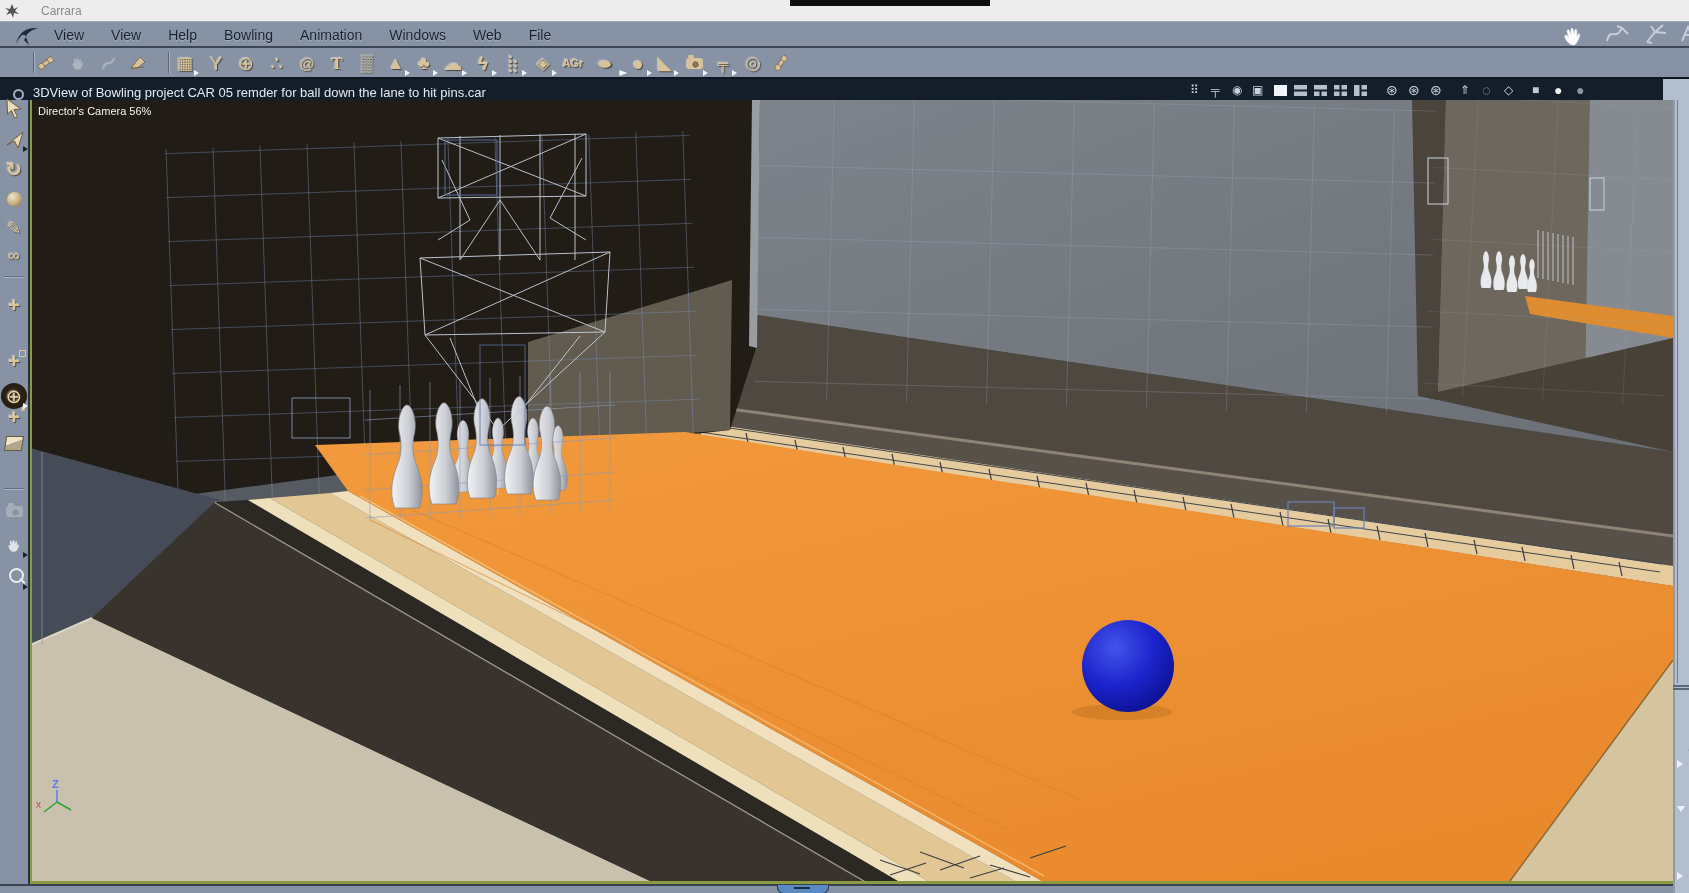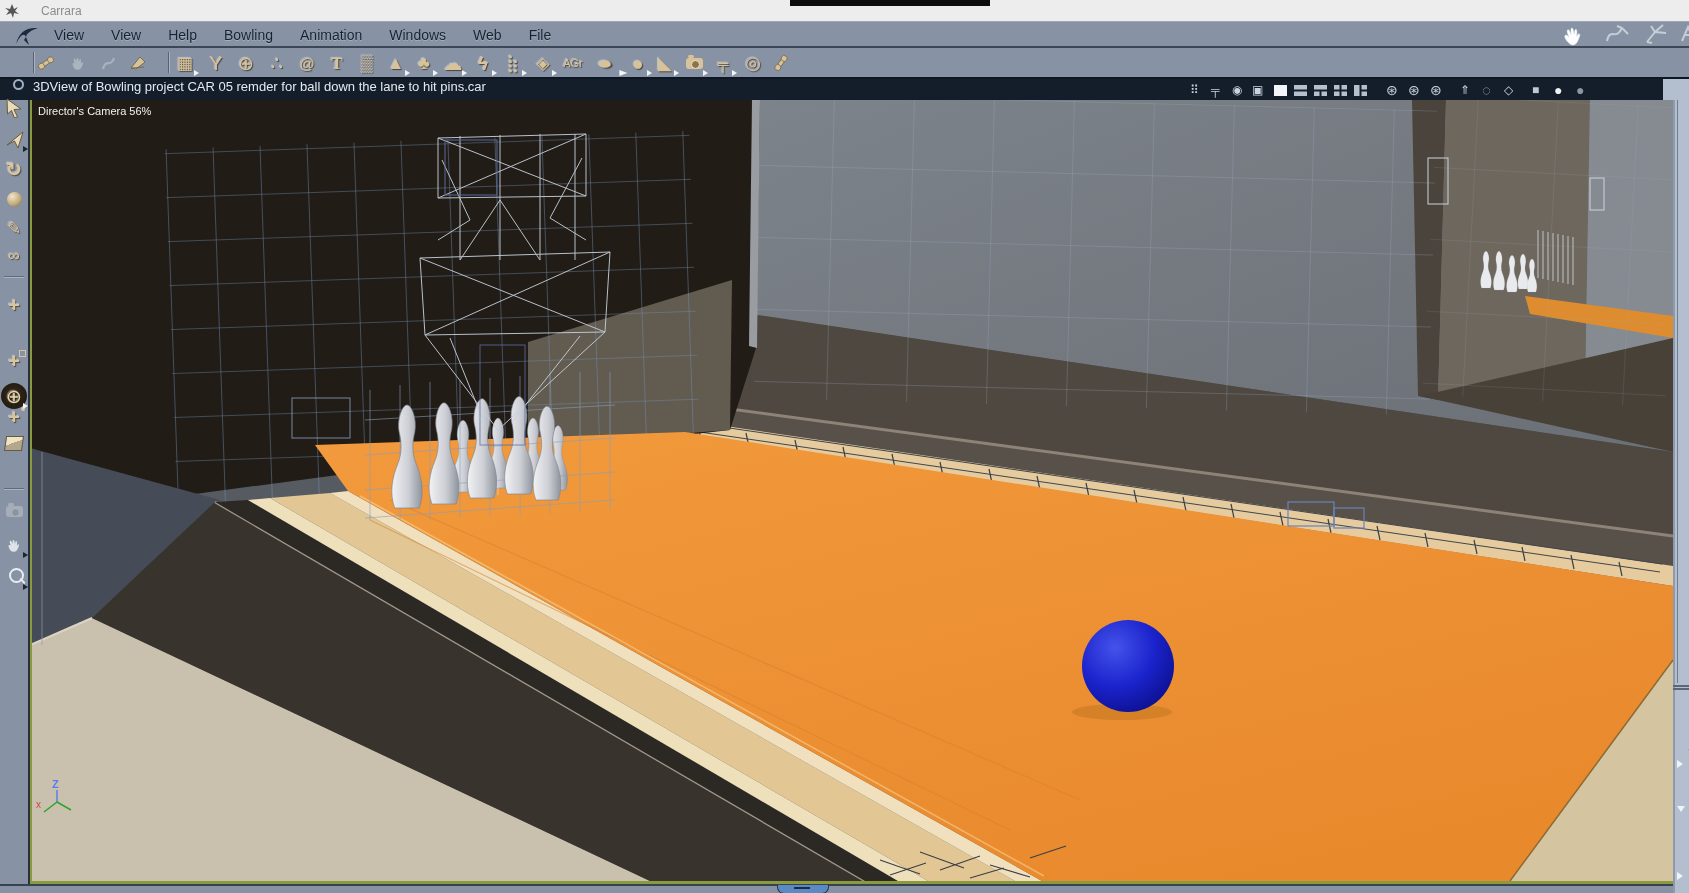--- a/index.html
+++ b/index.html
@@ -20,24 +20,24 @@
   .toolrow{position:absolute;left:0;top:48px;width:1689px;height:31px;background:#8793a5;
            box-shadow:inset 0 -2px 0 #0e1622}
   .ti{position:absolute;top:2px;width:26px;height:26px;display:flex;align-items:center;justify-content:center;
       font-size:17px;line-height:1;color:#d8c29a;cursor:pointer;
       text-shadow:1px 1px 1px rgba(35,25,8,.65),-1px -1px 1px rgba(255,248,230,.5)}
   .faded{opacity:.38;filter:grayscale(.7)}
   .sep{position:absolute;top:4px;width:1px;height:21px;background:#596374;box-shadow:1px 0 0 #a9b2c1}
   .fly{position:absolute;right:-1px;bottom:0;width:0;height:0;border-top:3px solid transparent;
        border-bottom:3px solid transparent;border-left:5px solid #f2f5f8}
   .flyd{border-left-color:#1c2530}
-  .agr{font-size:11px;font-weight:normal;letter-spacing:0}
+  .agr{font-size:11px;font-weight:bold;letter-spacing:0}
   
   .vtitle{position:absolute;left:0;top:79px;width:1663px;height:21px;background:#141e2b;color:#e3e9f0;
-          display:flex;align-items:flex-start;font-size:13px}
+          display:flex;align-items:flex-end;font-size:13px}
   .vtitle-ring{width:7px;height:7px;border:2px solid #9fb0c4;border-radius:50%;margin:0 9px 0 13px}
   .vcorner{position:absolute;left:1663px;top:79px;width:26px;height:21px;background:#b3bfce}
   .hi{position:absolute;top:4px;height:14px;display:flex;align-items:center;justify-content:center;
       font-size:12px;line-height:1;color:#c9d2de;cursor:pointer}
   
   .sidebar{position:absolute;left:0;top:100px;width:30px;height:784px;background:#8793a5;
            box-shadow:inset -2px 0 0 #27313f}
   .st{position:absolute;left:1px;width:26px;height:26px;display:flex;align-items:center;justify-content:center;
       font-size:17px;color:#d9c49e;cursor:pointer;
       text-shadow:1px 1px 1px rgba(35,25,8,.6),-1px -1px 1px rgba(255,248,230,.45)}

